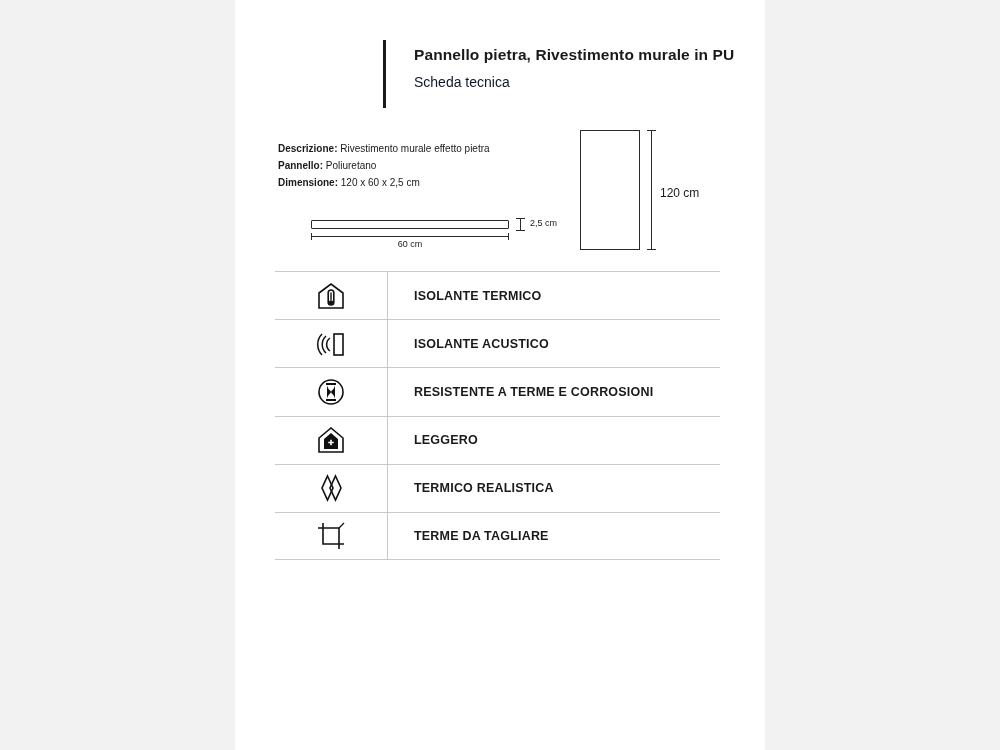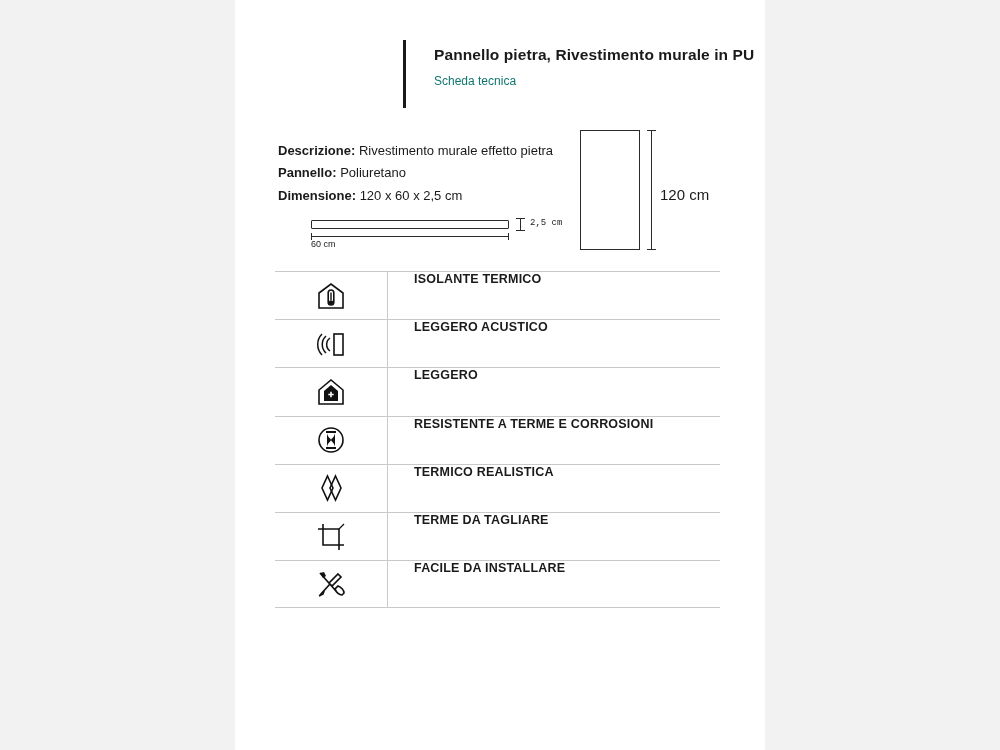--- a/index.html
+++ b/index.html
@@ -28,51 +28,50 @@
     background: #ffffff;
   }
 
   
   .header {
     position: absolute;
     left: 148px;
     top: 40px;
     display: flex;
     align-items: stretch;
-    margin-left: 20px;
   }
   .header-bar {
     width: 3px;
     background: #1a1a1a;
     margin-right: 28px;
     height: 68px;
   }
   .header-texts { padding-top: 6px; }
   .doc-title {
     font-size: 15.5px;
     font-weight: bold;
     color: #1a1a1a;
     letter-spacing: .1px;
     line-height: 1.2;
     white-space: nowrap;
   }
   .doc-subtitle {
     margin-top: 9px;
-    font-size: 12px;
-    color: #0f766e;
+    font-size: 14px;
+    color: #0f172a;
     font-weight: normal;
     line-height: 1.2;
   }
 
   
   .specs {
     position: absolute;
     left: 43px;
     top: 140px;
-    font-size: 13px;
+    font-size: 10px;
     color: #1a1a1a;
     line-height: 1.72;
   }
   .specs .row { white-space: nowrap; }
   .specs .lbl { font-weight: bold; }
 
   
   .drawings { position: absolute; left: 0; top: 0; width: 530px; height: 270px; }
 
   .side-view {
@@ -101,20 +100,21 @@
     height: 7px;
     background: #2b2b2b;
   }
   .dim-h-line:before { left: 0; }
   .dim-h-line:after { right: 0; }
   .dim-label-60 {
     position: absolute;
     left: 76px;
     top: 239px;
     width: 198px;
+    text-align: center;
     font-size: 9px;
     color: #1a1a1a;
   }
   .dim-v-small {
     position: absolute;
     left: 281px;
     top: 218px;
     width: 9px;
     height: 13px;
   }
@@ -126,21 +126,20 @@
   }
   .dim-v-small .cap-t { top: 0; }
   .dim-v-small .cap-b { top: 12px; }
   .dim-label-25 {
     position: absolute;
     left: 295px;
     top: 218px;
     font-size: 9px;
     color: #1a1a1a;
     white-space: nowrap;
-    font-family: Liberation Mono, monospace;
   }
 
   .front-view {
     position: absolute;
     left: 345px;
     top: 130px;
     width: 60px;
     height: 120px;
     border: 1px solid #2b2b2b;
     background: #fff;
@@ -157,34 +156,35 @@
   }
   .dim-v-large .cap-t, .dim-v-large .cap-b {
     position: absolute; left: 0; width: 9px; height: 1px; background:#2b2b2b;
   }
   .dim-v-large .cap-t { top: 0; }
   .dim-v-large .cap-b { top: 119px; }
   .dim-label-120 {
     position: absolute;
     left: 425px;
     top: 186px;
-    font-size: 15px;
+    font-size: 12px;
     color: #1a1a1a;
     white-space: nowrap;
   }
 
   
   .features {
     position: absolute;
     left: 40px;
     top: 271px;
     width: 445px;
   }
   .feature-row {
     display: flex;
+    align-items: center;
     height: 48.2px;
     border-top: 1px solid #c9c9c9;
   }
   .feature-row:last-child { border-bottom: 1px solid #c9c9c9; }
   .feature-icon {
     width: 113px;
     height: 100%;
     display: flex;
     align-items: center;
     justify-content: center;
@@ -267,77 +267,65 @@
 
       <div class="feature-row">
         <div class="feature-icon">
           <svg width="34" height="34" viewBox="0 0 34 34">
             <rect x="20" y="7" width="9" height="21" fill="none" stroke="#111" stroke-width="1.6"></rect>
             <path d="M16 11 A8 8 0 0 0 16 24" fill="none" stroke="#111" stroke-width="1.5"></path>
             <path d="M12 9 A11.5 11.5 0 0 0 12 26" fill="none" stroke="#111" stroke-width="1.5"></path>
             <path d="M8 7 A15 15 0 0 0 8 28" fill="none" stroke="#111" stroke-width="1.5"></path>
           </svg>
         </div>
-        <div class="feature-label">LEGGERO ACUSTICO</div>
-      </div>
-
-
-
-      <div class="feature-row">
-        <div class="feature-icon">
-          <svg width="34" height="34" viewBox="0 0 34 34">
-            <path d="M5 15 L17 5 L29 15 L29 29 L5 29 Z" fill="none" stroke="#111" stroke-width="1.6"></path>
-            <path d="M17 10 L24 16 L24 26 L10 26 L10 16 Z" fill="#111"></path>
-            <path d="M14.3 19.5 L19.7 19.5 M17 16.8 L17 22.2" stroke="#fff" stroke-width="1.6"></path>
-          </svg>
-        </div>
-        <div class="feature-label">LEGGERO</div>
-      </div>
+        <div class="feature-label">ISOLANTE ACUSTICO</div>
+      </div>
+
+
 
       <div class="feature-row">
         <div class="feature-icon">
           <svg width="34" height="34" viewBox="0 0 34 34">
             <circle cx="17" cy="17" r="12" fill="none" stroke="#111" stroke-width="1.6"></circle>
             <path d="M12 9 L22 9 M12 25 L22 25" stroke="#111" stroke-width="1.8"></path>
             <path d="M13 9.5 C13 14 17 15.5 17 17 C17 18.5 13 20 13 24.5 Z" fill="#111"></path>
             <path d="M21 9.5 C21 14 17 15.5 17 17 C17 18.5 21 20 21 24.5 Z" fill="#111"></path>
           </svg>
         </div>
         <div class="feature-label">RESISTENTE A TERME E CORROSIONI</div>
       </div>
 
       <div class="feature-row">
         <div class="feature-icon">
           <svg width="34" height="34" viewBox="0 0 34 34">
+            <path d="M5 15 L17 5 L29 15 L29 29 L5 29 Z" fill="none" stroke="#111" stroke-width="1.6"></path>
+            <path d="M17 10 L24 16 L24 26 L10 26 L10 16 Z" fill="#111"></path>
+            <path d="M14.3 19.5 L19.7 19.5 M17 16.8 L17 22.2" stroke="#fff" stroke-width="1.6"></path>
+          </svg>
+        </div>
+        <div class="feature-label">LEGGERO</div>
+      </div>
+
+      <div class="feature-row">
+        <div class="feature-icon">
+          <svg width="34" height="34" viewBox="0 0 34 34">
             <path d="M13.5 5 L19 17 L13.5 29 L8 17 Z" fill="none" stroke="#111" stroke-width="1.6"></path>
             <path d="M21.5 5 L27 17 L21.5 29 L16 17 Z" fill="none" stroke="#111" stroke-width="1.6"></path>
           </svg>
         </div>
         <div class="feature-label">TERMICO REALISTICA</div>
       </div>
 
       <div class="feature-row">
         <div class="feature-icon">
           <svg width="34" height="34" viewBox="0 0 34 34">
             <path d="M9 4 L9 25 L30 25" fill="none" stroke="#111" stroke-width="1.6"></path>
             <path d="M4 9 L25 9 L25 30" fill="none" stroke="#111" stroke-width="1.6"></path>
             <path d="M25 9 L30 4" stroke="#111" stroke-width="1.3"></path>
           </svg>
         </div>
         <div class="feature-label">TERME DA TAGLIARE</div>
       </div>
 
-      <div class="feature-row">
-        <div class="feature-icon">
-          <svg width="34" height="34" viewBox="0 0 34 34">
-            <path d="M6 6 L22 24 M24 7 L27 10 L18 19 L15 16 Z" fill="none" stroke="#111" stroke-width="1.7"></path>
-            <path d="M6 6 L10 5 L12 9 L9 11 Z" fill="#111"></path>
-            <path d="M28 28 C25 28 22 25 21 22 L24 19 C27 20 30 23 30 26 Z" fill="none" stroke="#111" stroke-width="1.7"></path>
-            <path d="M6 28 L16 17" stroke="#111" stroke-width="1.7"></path>
-            <path d="M5 29 L9 27 L10 24" fill="none" stroke="#111" stroke-width="1.7"></path>
-          </svg>
-        </div>
-        <div class="feature-label">FACILE DA INSTALLARE</div>
-      </div>
 
     </div>
   </div>
 </div>
 
 </body></html>

